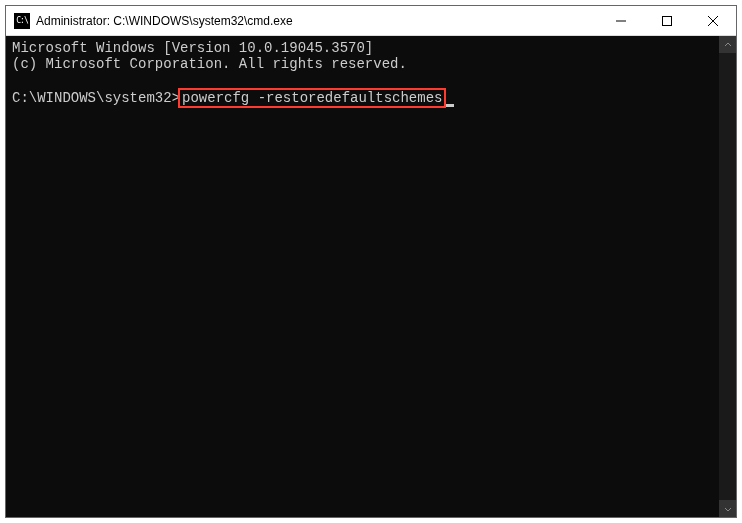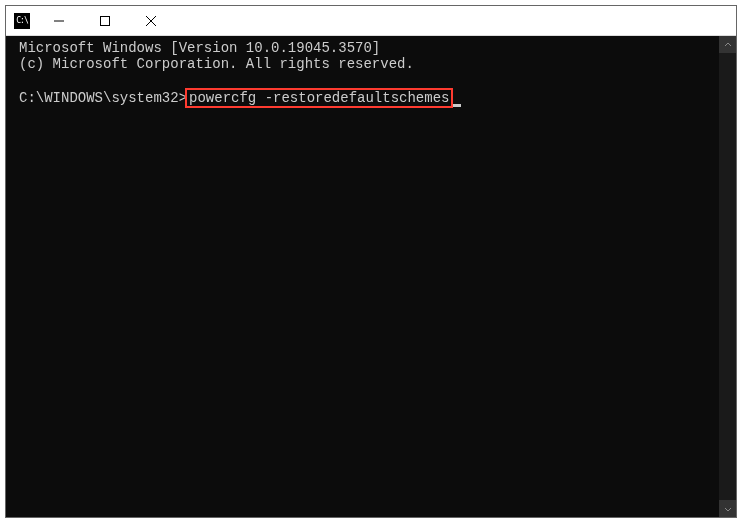--- a/index.html
+++ b/index.html
@@ -72,21 +72,21 @@
       display: flex;
       background: #000;
       position: relative;
     }
     .console {
       flex: 1;
       background: #0c0c0c;
       color: #cccccc;
       font-family: Consolas, "Courier New", monospace;
       font-size: 14px;
-      padding: 4px 13px;
+      padding: 4px 6px;
       white-space: pre;
       overflow: hidden;
       line-height: 1.15;
     }
     .scrollbar {
       width: 17px;
       background: #1a1a1a;
       display: flex;
       flex-direction: column;
     }
@@ -119,20 +119,21 @@
       vertical-align: bottom;
       margin-bottom: 1px;
     }
   </style>
 </head>
 <body>
 
 <div class="window">
   <div class="titlebar">
     <div class="titlebar-icon">C:\</div>
+    <div class="titlebar-text">Administrator: C:\WINDOWS\system32\cmd.exe</div>
     <div class="titlebar-controls">
       <button class="titlebar-btn" aria-label="Minimize">
         <svg viewBox="0 0 10 10">
             <line x1="0" y1="5" x2="10" y2="5" stroke="#000" stroke-width="1"></line>
           </svg>
       </button>
       <button class="titlebar-btn" aria-label="Maximize">
         <svg viewBox="0 0 10 10">
             <rect x="0.5" y="0.5" width="9" height="9" stroke="#000" stroke-width="1" fill="none"></rect>
           </svg>

